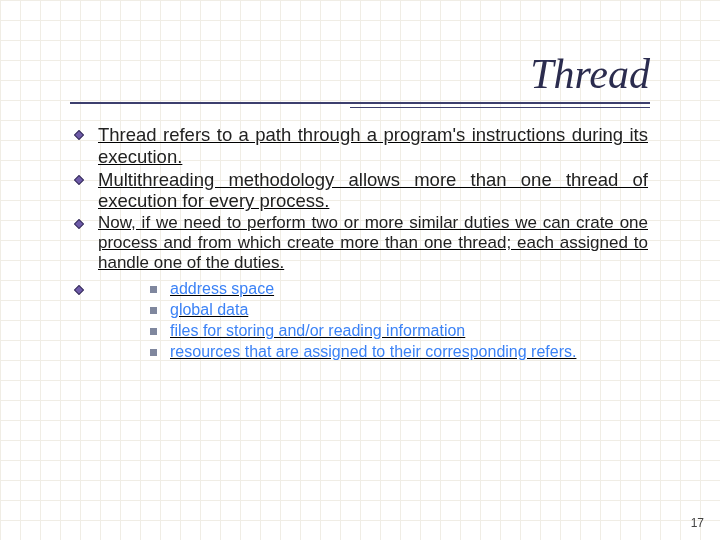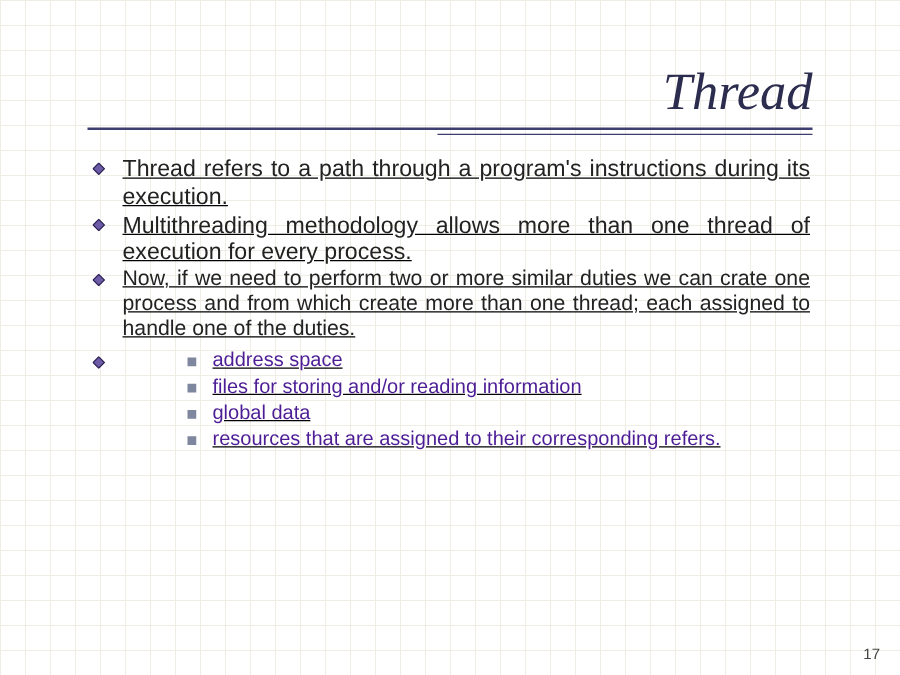--- a/index.html
+++ b/index.html
@@ -83,21 +83,21 @@
   ul.sub {
     list-style: none;
     padding: 0;
     margin: 6px 0 0 50px;
   }
   ul.sub > li {
     position: relative;
     padding-left: 22px;
     font-size: 16px;
     line-height: 1.3;
-    color: #4c1d95;
+    color: #3b82f6;
   }
   ul.sub > li::before {
     content: "";
     position: absolute;
     left: 2px;
     top: 7px;
     width: 7px;
     height: 7px;
     background: #7f879e;
   }
@@ -163,22 +163,22 @@
         <svg width="10" height="10" viewBox="0 0 10 10">
             <g transform="translate(5,5) rotate(45)">
               <rect x="-3.2" y="-3.2" width="6.4" height="6.4" fill="#6e5ba8"></rect>
               <rect x="-3.2" y="-3.2" width="6.4" height="6.4" fill="none" stroke="#2e2456" stroke-width="1"></rect>
             </g>
           </svg>
       </span>
 
       <ul class="sub">
         <li><span>address space</span></li>
+        <li><span>global data</span></li>
         <li><span>files for storing and/or reading information</span></li>
-        <li><span>global data</span></li>
         <li><span>resources that are assigned to their corresponding refers.</span></li>
       </ul>
     </li>
   </ul>
 
 </div>
 
 <div class="page-number">17</div>
 
 </body></html>

